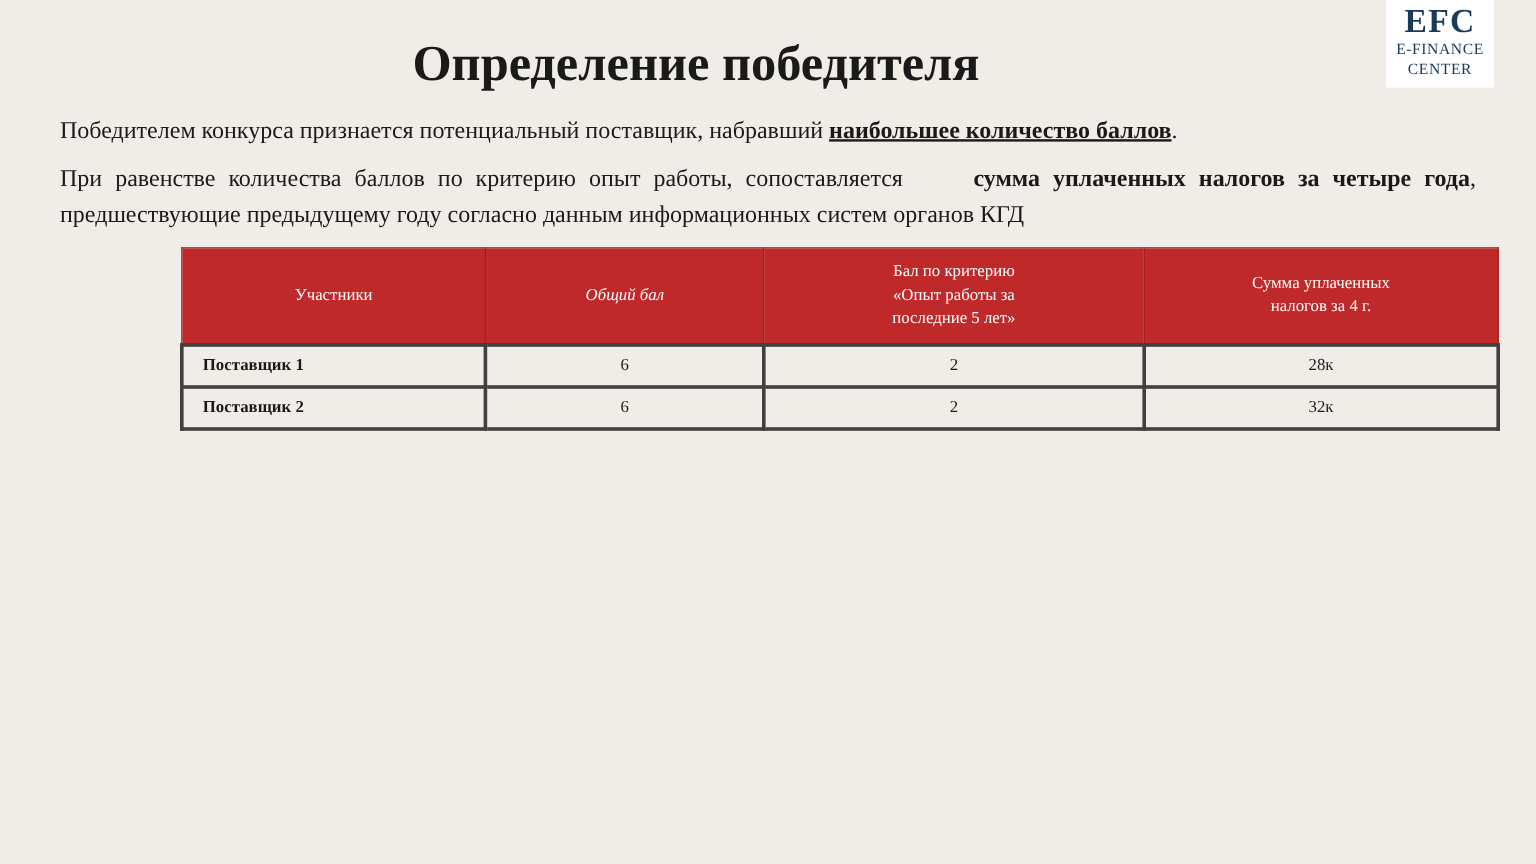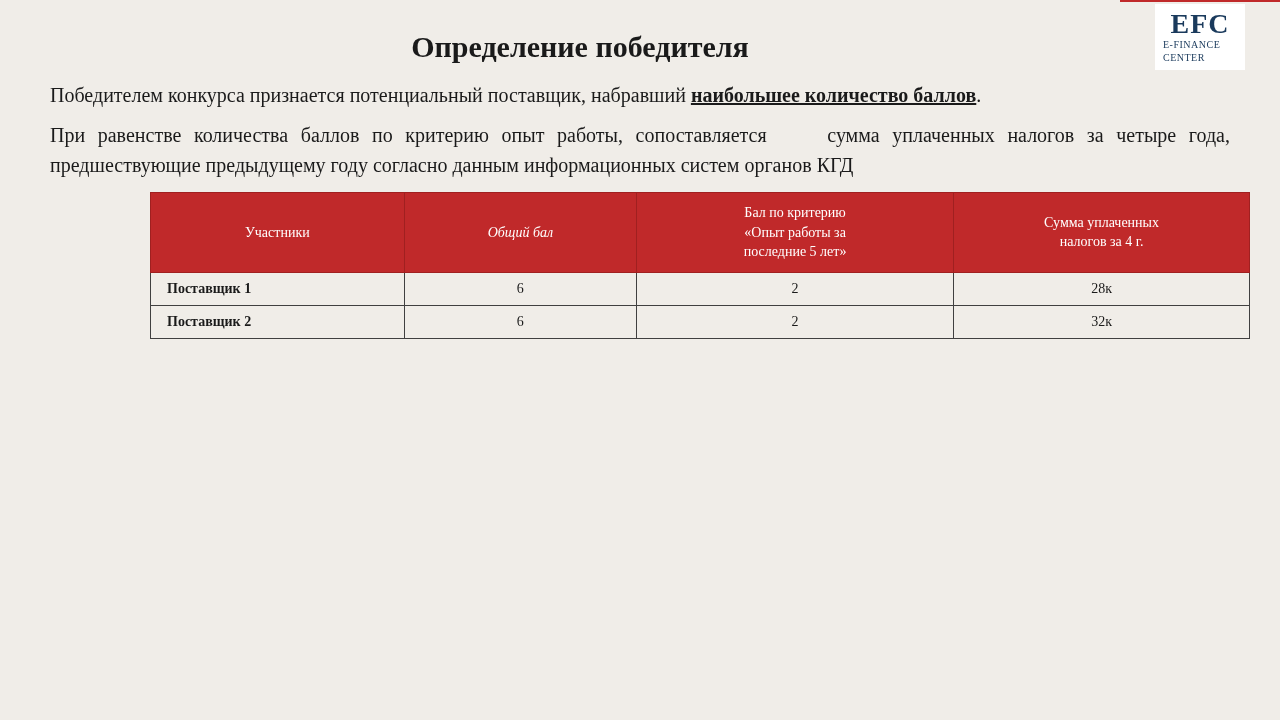--- a/index.html
+++ b/index.html
@@ -50,30 +50,30 @@
 
     .logo-efc {
       font-size: 28px;
       font-weight: bold;
       color: #1a3a5c;
       letter-spacing: 1px;
       line-height: 1;
     }
 
     .logo-subtitle {
-      font-size: 10px;
+      font-size: 13px;
       color: #1a3a5c;
       letter-spacing: 0.5px;
       line-height: 1.3;
-      text-align: left;
+      text-align: center;
     }
 
     
     .main-title {
-      font-size: 30px;
+      font-size: 42px;
       font-weight: bold;
       text-align: center;
       color: #1a1a1a;
       margin-bottom: 16px;
       margin-top: 10px;
       padding-right: 120px;
     }
 
     
     .content-area {
@@ -86,21 +86,21 @@
       text-align: justify;
       margin-bottom: 10px;
     }
 
     .underline-bold {
       text-decoration: underline;
       font-weight: bold;
     }
 
     .bold {
-      font-weight: normal;
+      font-weight: bold;
       margin-left: 48px;
     }
 
     
     .table-wrapper {
       margin-top: 12px;
       margin-left: 100px;
       margin-right: 0;
     }
 
@@ -118,21 +118,21 @@
       border: 1px solid #a02020;
       vertical-align: middle;
       font-size: 14px;
       line-height: 1.4;
     }
 
     .data-row td {
       background: #f0ede8;
       color: #1a1a1a;
       padding: 8px 16px;
-      border: 1px solid #404040;
+      border: 3px solid #404040;
       font-size: 14px;
       vertical-align: middle;
     }
 
     .data-row td:first-child {
       font-weight: bold;
     }
 
     .data-row td:not(:first-child) {
       text-align: center;

